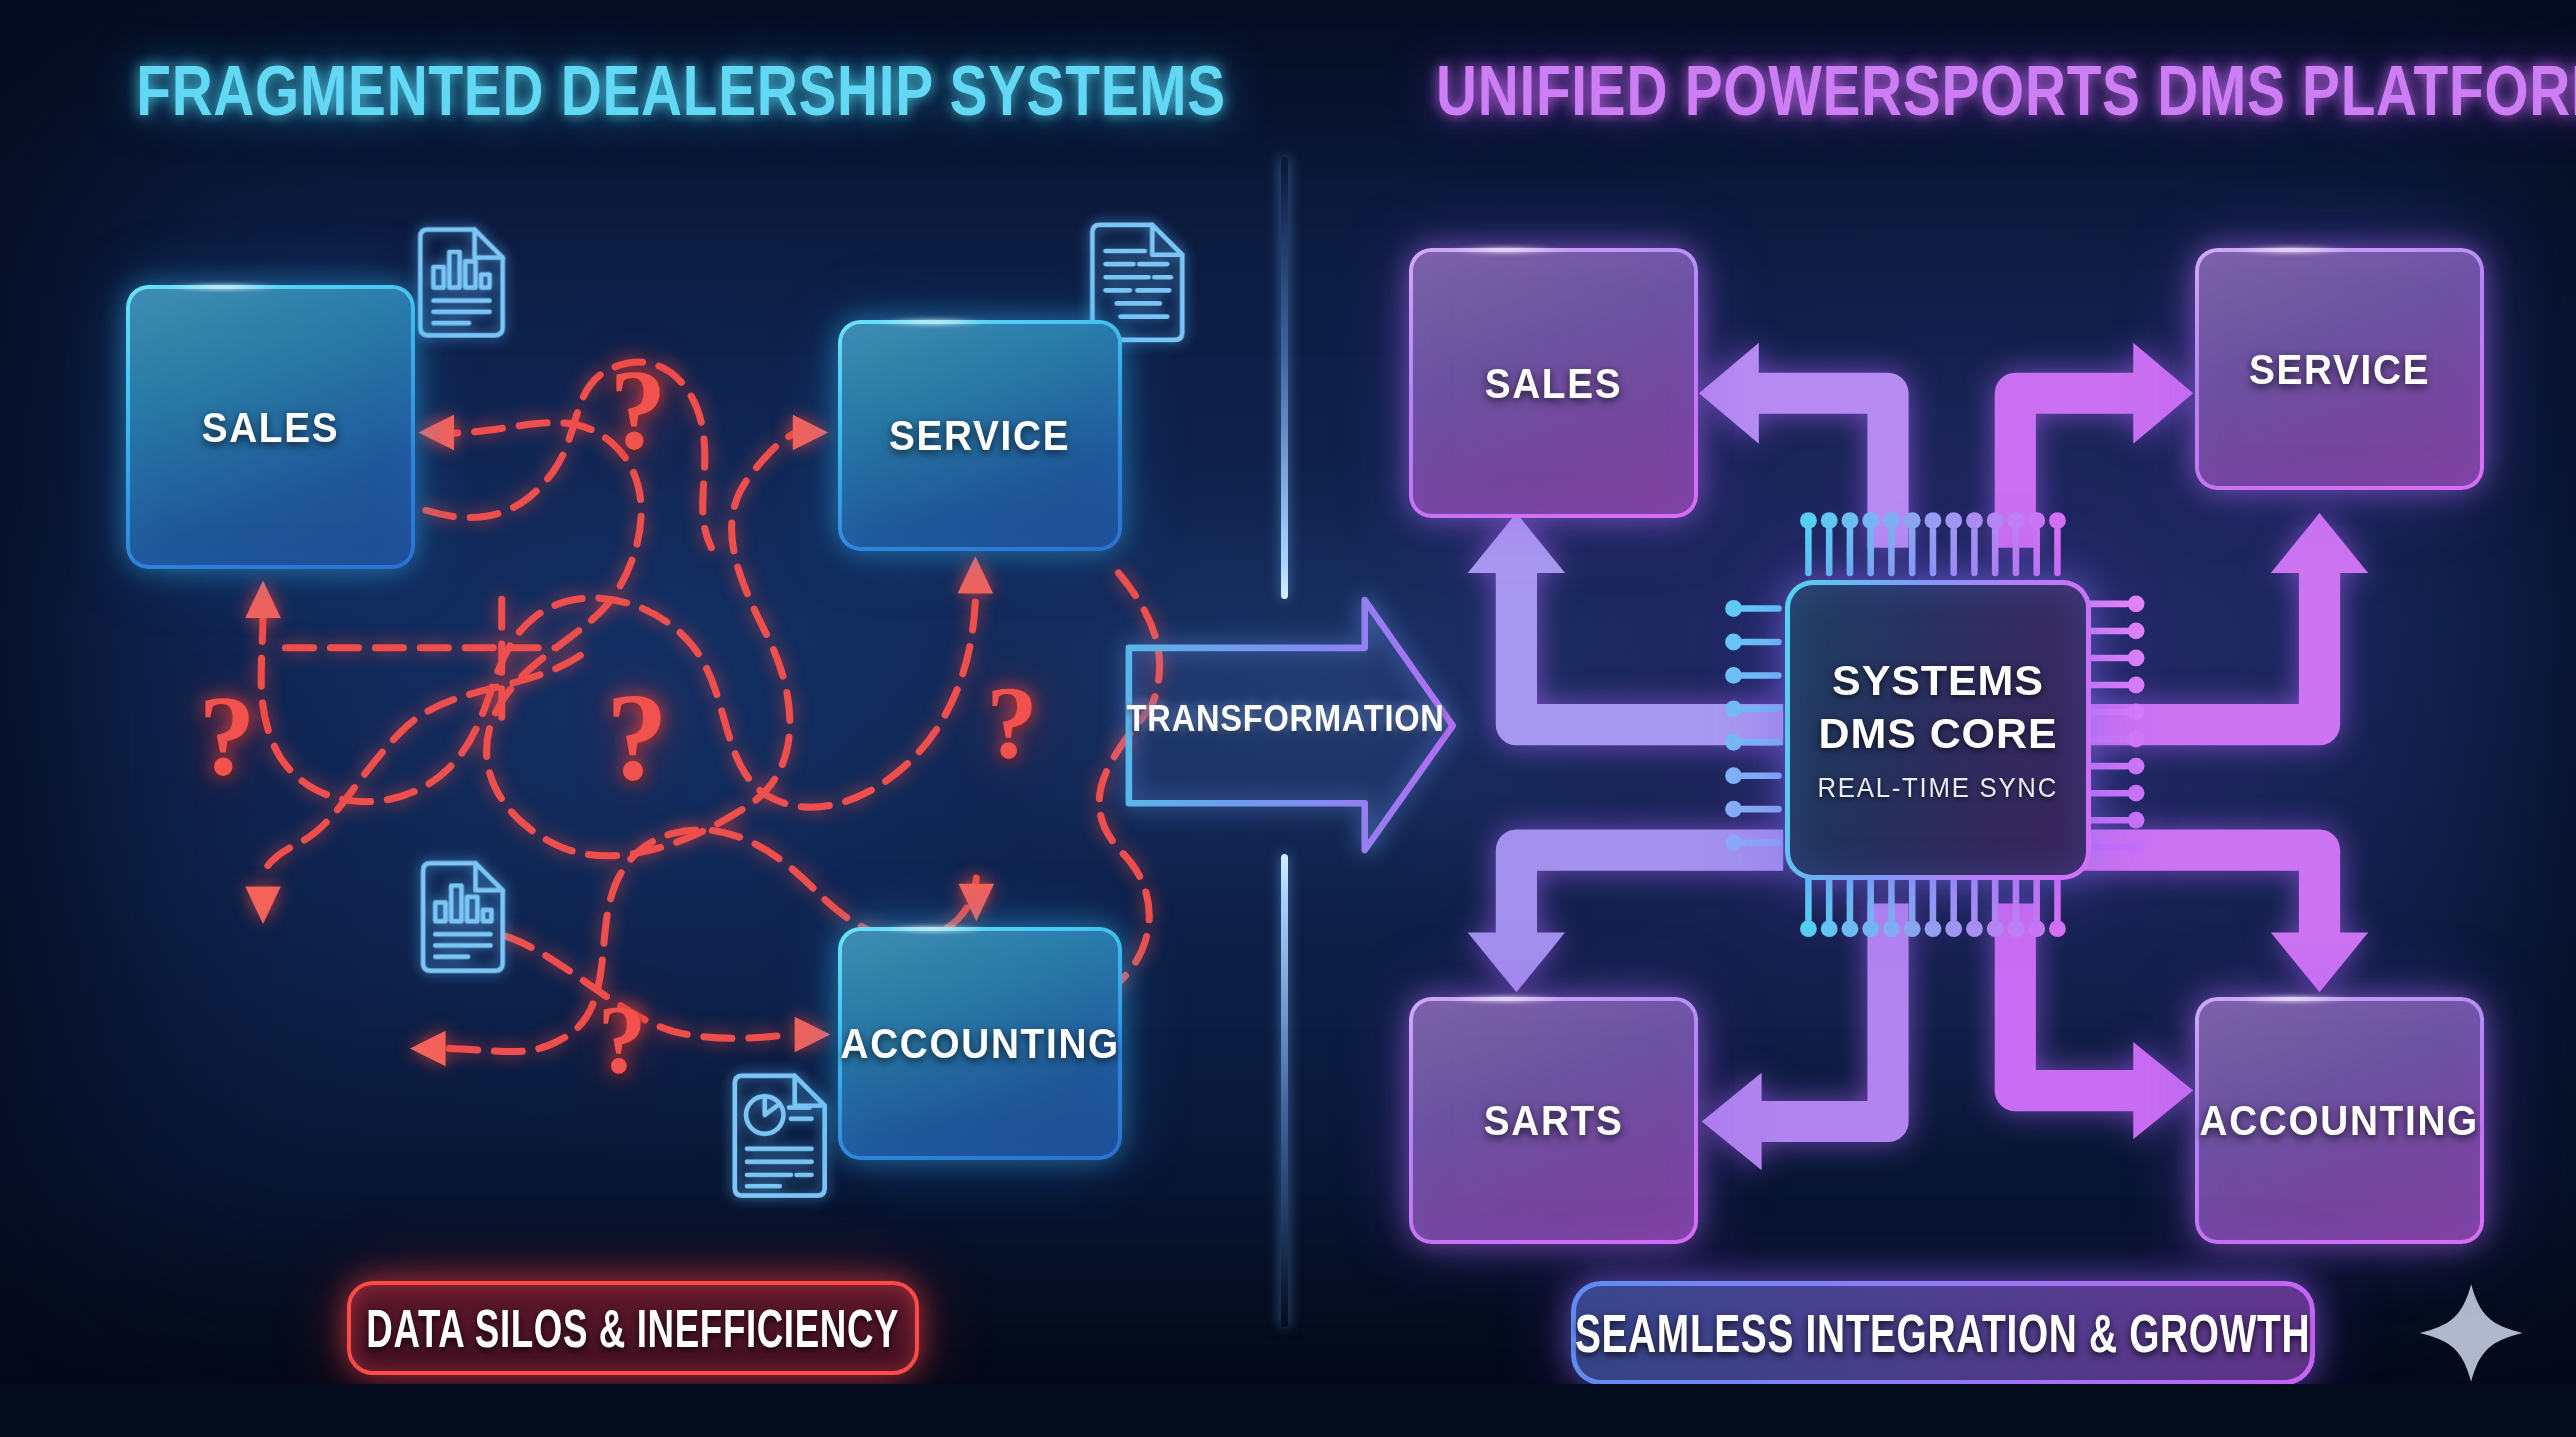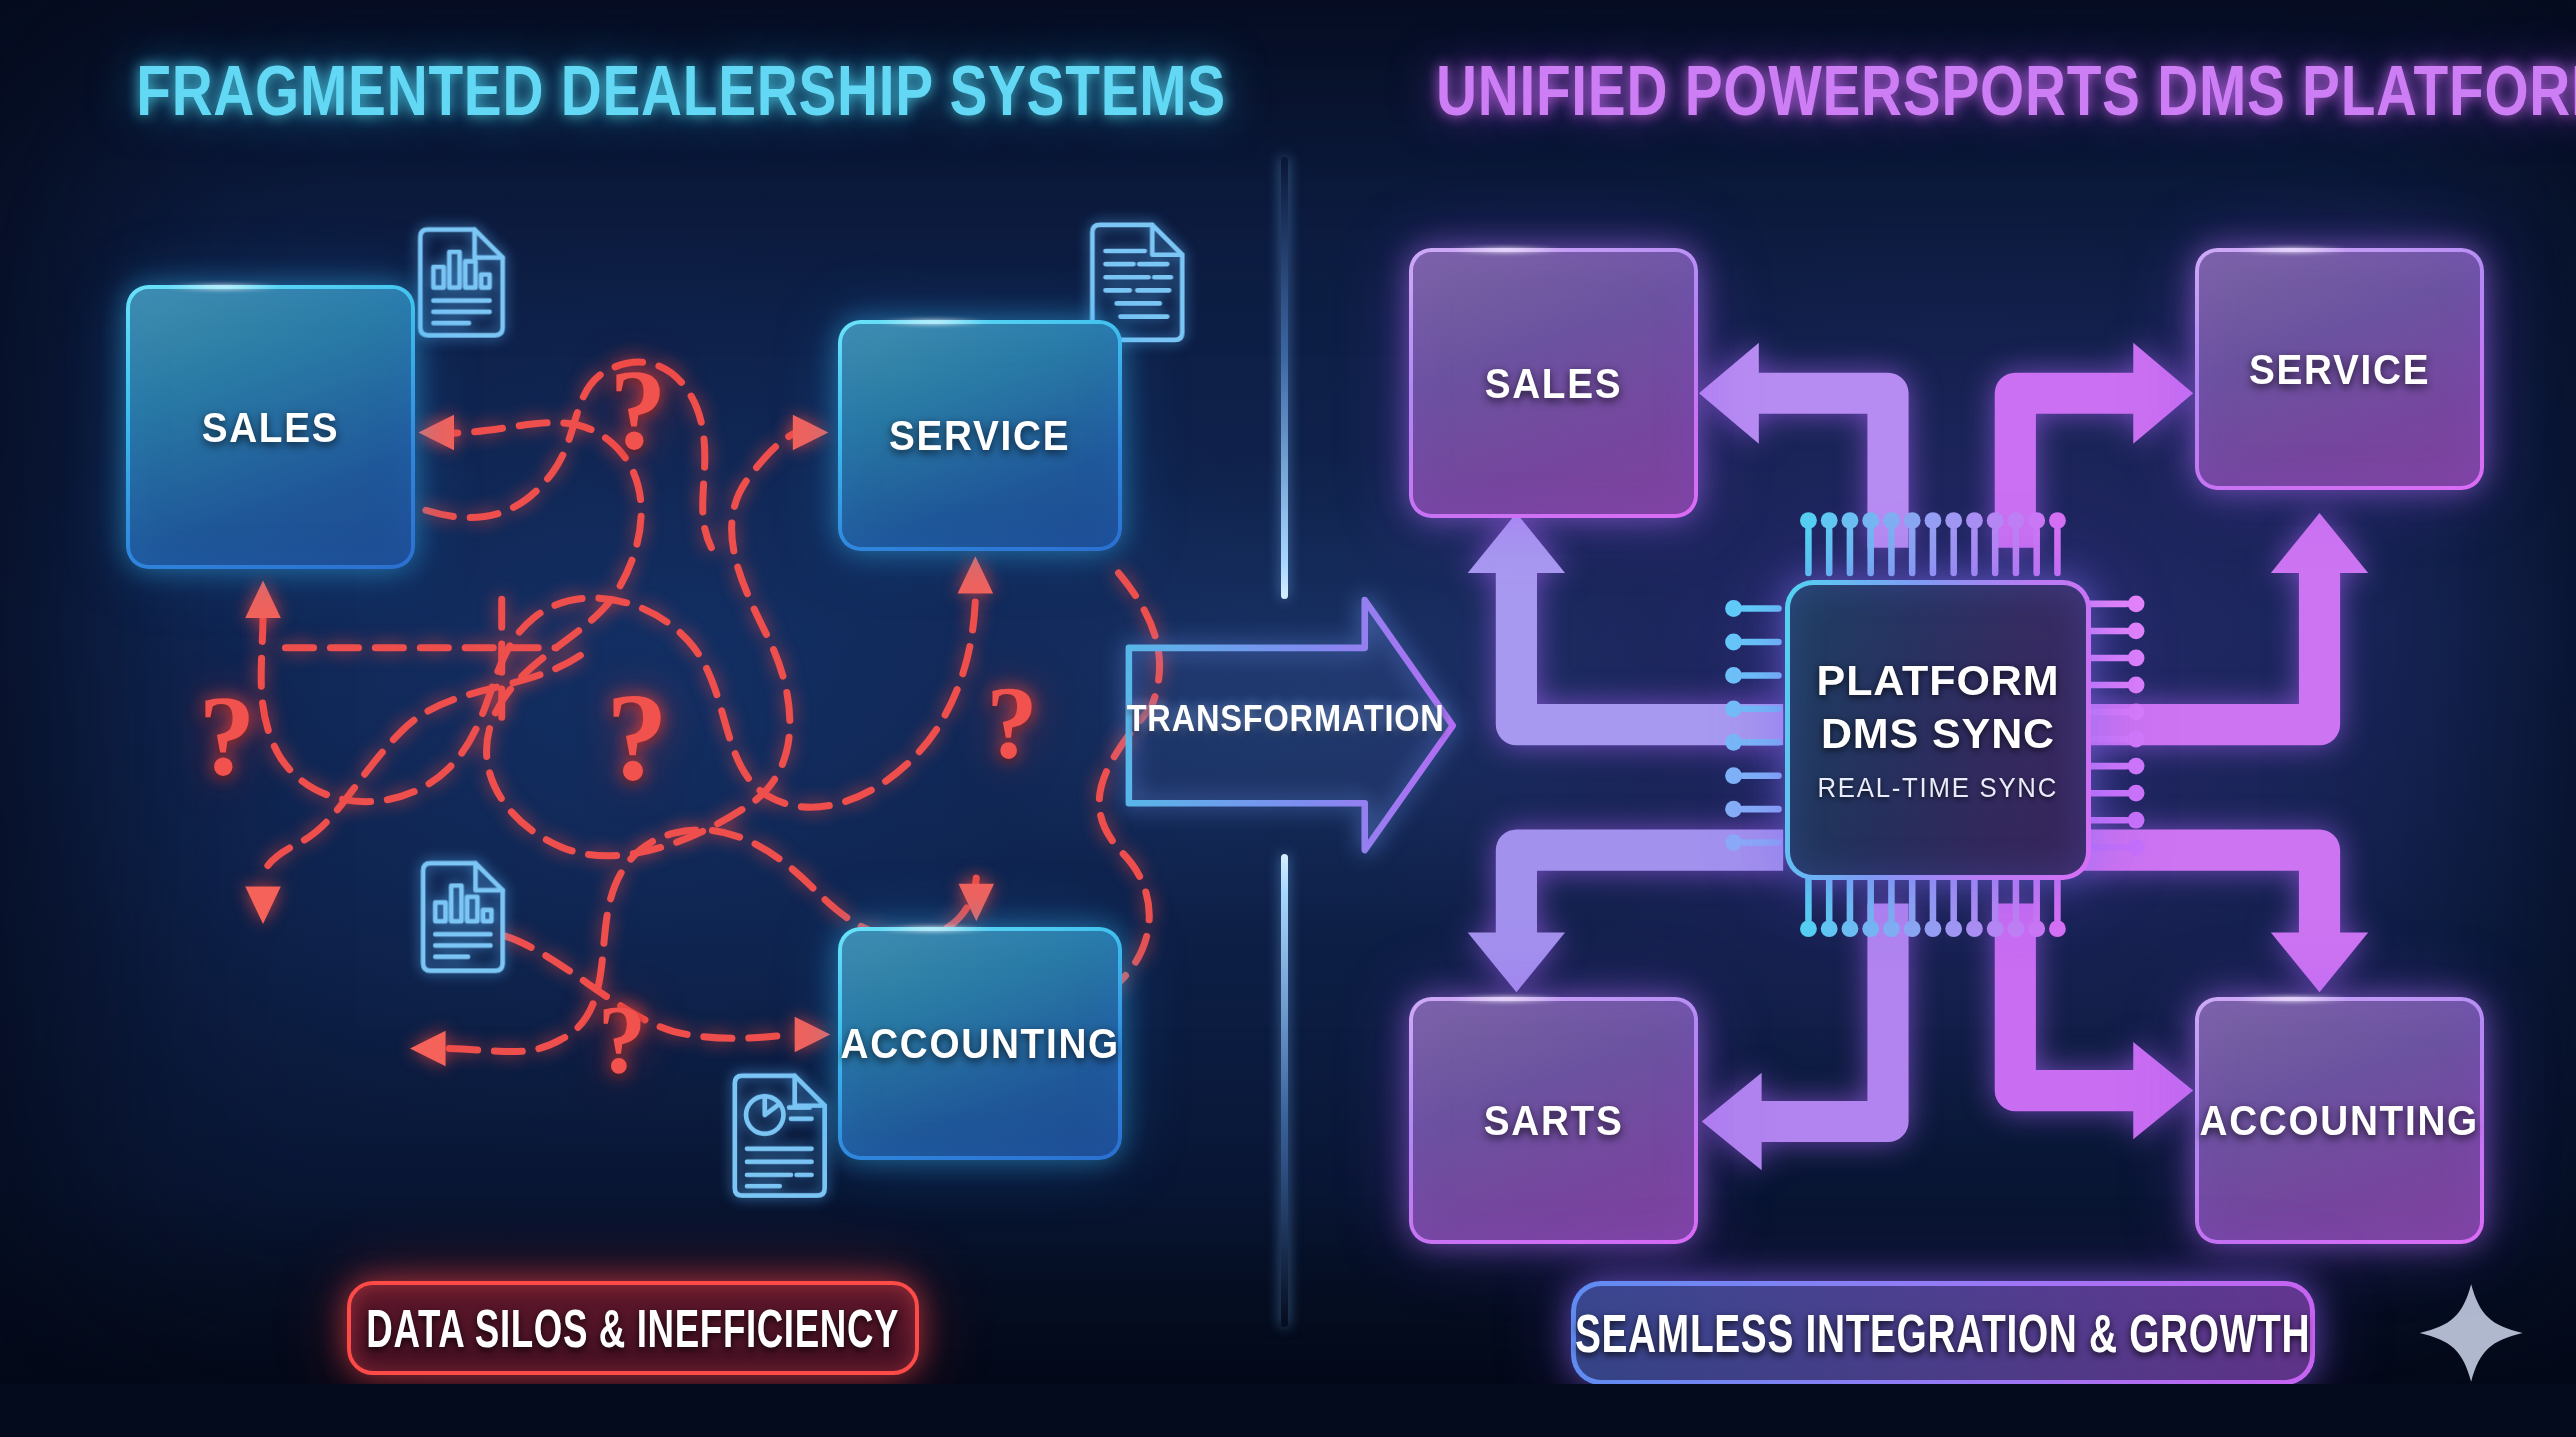--- a/index.html
+++ b/index.html
@@ -289,22 +289,22 @@
     <span class="lbl">SERVICE</span>
     </div>
   <div class="box purple" style="left:1409px;top:997px;width:281px;height:239px;">
     <span class="lbl">SARTS</span>
     </div>
   <div class="box purple" style="left:2195px;top:997px;width:281px;height:239px;">
     <span class="lbl">ACCOUNTING</span>
     </div>
 
   <div class="chip">
-    <span class="l1">PLATFORM</span>
-    <span class="l2">DMS SYNC</span>
+    <span class="l1">SYSTEMS</span>
+    <span class="l2">DMS CORE</span>
     <span class="l3">REAL-TIME SYNC</span>
   </div>
 
   <div class="qmark" style="left:638px;top:410px;">?</div>
   <div class="qmark" style="left:227px;top:736px;">?</div>
   <div class="qmark" style="left:637px;top:738px;font-size:124px;">?</div>
   <div class="qmark" style="left:1012px;top:723px;font-size:103px;">?</div>
   <div class="qmark" style="left:622px;top:1039px;font-size:97px;">?</div>
 
   <div class="trans-label">

